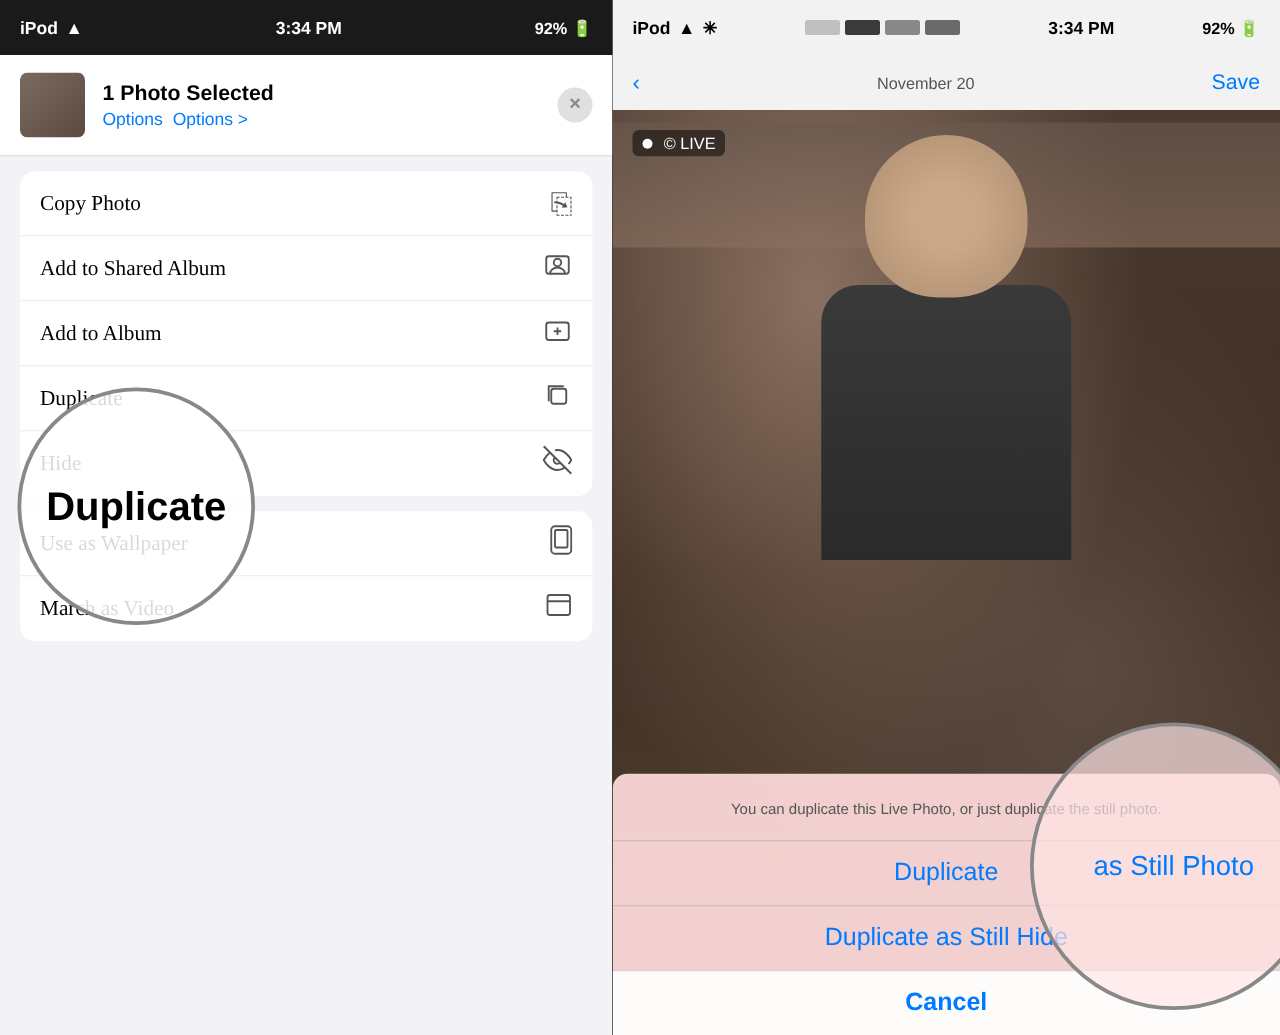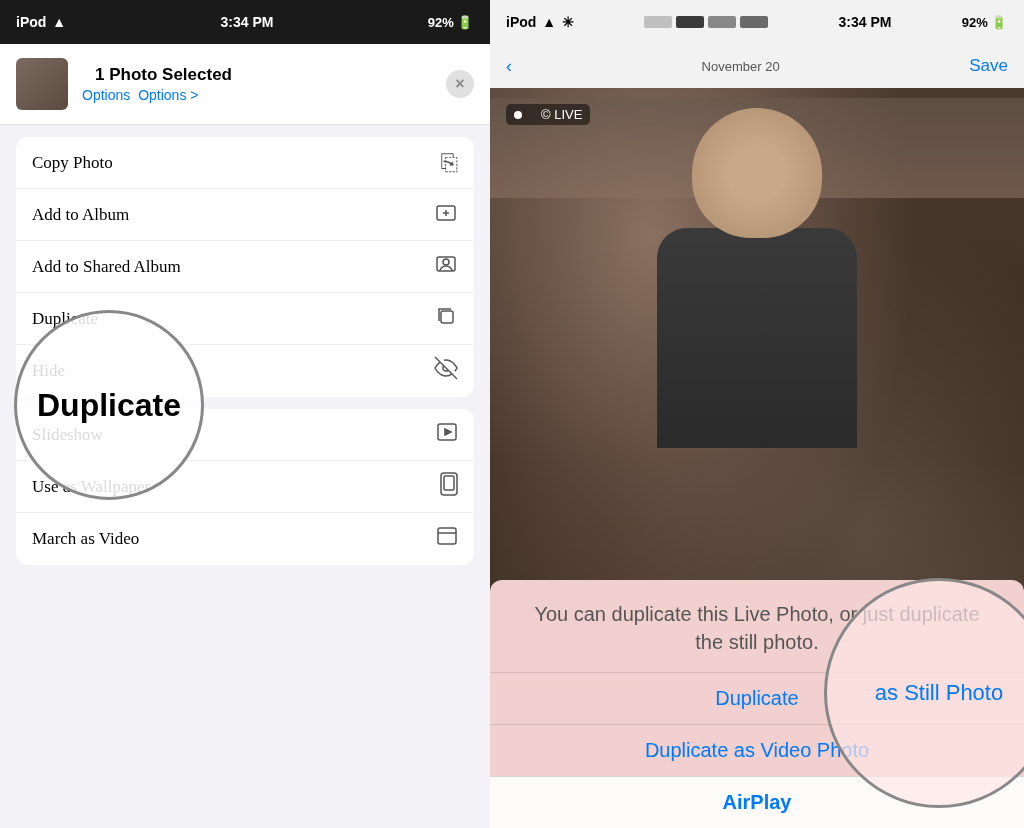--- a/index.html
+++ b/index.html
@@ -55,21 +55,21 @@
     }
     .share-thumb-inner {
       width: 100%;
       height: 100%;
       background: linear-gradient(135deg, #7a6a60 0%, #5a4a40 100%);
       display: flex;
       align-items: center;
       justify-content: center;
     }
     .share-info { flex: 1; }
-    .share-title { font-size: 17px; font-weight: 600; color: #000; margin-left: 13px; }
+    .share-title { font-size: 17px; font-weight: 600; color: #000; }
     .share-sub { font-size: 14px; color: #888; margin-top: 2px; }
     .share-sub span { color: #007aff; }
     .share-close {
       width: 28px;
       height: 28px;
       border-radius: 50%;
       background: #e0e0e0;
       display: flex;
       align-items: center;
       justify-content: center;
@@ -240,21 +240,21 @@
       position: absolute;
       top: 16px;
       left: 16px;
       background: rgba(0,0,0,0.5);
       color: #fff;
       font-size: 13px;
       padding: 3px 8px;
       border-radius: 5px;
       display: flex;
       align-items: center;
-      gap: 19px;
+      gap: 9px;
       z-index: 3;
     }
     .live-dot {
       width: 8px;
       height: 8px;
       border-radius: 50%;
       background: #fff;
     }
 
     
@@ -264,21 +264,21 @@
       left: 0;
       right: 0;
       background: rgba(255, 220, 220, 0.92);
       border-radius: 12px 12px 0 0;
       padding: 20px 0 0;
       z-index: 6;
     }
     .bottom-sheet-msg {
       text-align: center;
       color: #555;
-      font-size: 20px;
+      font-size: 12px;
       padding: 0 30px 16px;
       line-height: 1.4;
     }
     .bottom-sheet-btn {
       display: flex;
       align-items: center;
       justify-content: center;
       height: 52px;
       border-top: 1px solid rgba(0,0,0,0.1);
       color: #007aff;
@@ -350,41 +350,41 @@
   </div>
 
   <div class="menu-section">
 
     <div class="menu-item">
       <span class="menu-item-label">Copy Photo</span>
       <span class="menu-item-icon">⎘</span>
     </div>
 
     <div class="menu-item">
-      <span class="menu-item-label">Add to Album</span>
-      <span class="menu-item-icon">
-        <svg width="24" height="24" viewBox="0 0 24 24" fill="none" stroke="#555" stroke-width="1.5">
-          <rect x="3" y="6" width="18" height="14" rx="2"></rect>
-          <path d="M12 10v6M9 13h6"></path>
-        </svg>
-      </span>
-    </div>
-
-    <div class="menu-item">
       <span class="menu-item-label">Add to Shared Album</span>
       <span class="menu-item-icon">
         <svg width="24" height="24" viewBox="0 0 24 24" fill="none" stroke="#555" stroke-width="1.5">
           <rect x="3" y="5" width="18" height="14" rx="2"></rect>
           <circle cx="12" cy="10" r="3"></circle>
           <path d="M6 19c0-3 3-5 6-5s6 2 6 5"></path>
         </svg>
       </span>
     </div>
 
     <div class="menu-item">
+      <span class="menu-item-label">Add to Album</span>
+      <span class="menu-item-icon">
+        <svg width="24" height="24" viewBox="0 0 24 24" fill="none" stroke="#555" stroke-width="1.5">
+          <rect x="3" y="6" width="18" height="14" rx="2"></rect>
+          <path d="M12 10v6M9 13h6"></path>
+        </svg>
+      </span>
+    </div>
+
+    <div class="menu-item">
       <span class="menu-item-label">Duplicate</span>
       <span class="menu-item-icon">
         <svg width="24" height="24" viewBox="0 0 24 24" fill="none" stroke="#555" stroke-width="1.5">
           <rect x="7" y="7" width="12" height="12" rx="2"></rect>
           <path d="M5 17V5h12"></path>
         </svg>
       </span>
     </div>
 
     <div class="menu-item">
@@ -394,29 +394,20 @@
           <path d="M17.94 17.94A10.07 10.07 0 0 1 12 20c-7 0-11-8-11-8a18.45 18.45 0 0 1 5.06-5.94M9.9 4.24A9.12 9.12 0 0 1 12 4c7 0 11 8 11 8a18.5 18.5 0 0 1-2.16 3.19m-6.72-1.07a3 3 0 1 1-4.24-4.24"></path>
           <line x1="1" y1="1" x2="23" y2="23"></line>
         </svg>
       </span>
     </div>
 
   </div>
 
   <div class="menu-section" style="margin-top:12px;">
 
-    <div class="menu-item">
-      <span class="menu-item-label">Slideshow</span>
-      <span class="menu-item-icon">
-        <svg width="22" height="22" viewBox="0 0 22 22" fill="none" stroke="#555" stroke-width="1.5">
-          <rect x="2" y="3" width="18" height="16" rx="2"></rect>
-          <polygon points="9,8 15,11 9,14" fill="#555"></polygon>
-        </svg>
-      </span>
-    </div>
 
 
     <div class="menu-item">
       <span class="menu-item-label">Use as Wallpaper</span>
       <span class="menu-item-icon">
         <svg width="18" height="24" viewBox="0 0 18 24" fill="none" stroke="#555" stroke-width="1.5">
           <rect x="1" y="1" width="16" height="22" rx="3"></rect>
           <rect x="4" y="4" width="10" height="14" rx="1"></rect>
         </svg>
       </span>
@@ -485,25 +476,25 @@
     </div>
 
     <div class="bottom-sheet">
       <div class="bottom-sheet-msg">You can duplicate this Live Photo, or just duplicate the still photo.</div>
 
       <div class="bottom-sheet-btn">
         <span>Duplicate</span>
       </div>
 
       <div class="bottom-sheet-btn">
-        <span>Duplicate as Video Photo</span>
+        <span>Duplicate as Still Hide</span>
       </div>
 
       <div class="bottom-sheet-btn cancel" style="background: rgba(255,255,255,0.9); border-top:1px solid rgba(0,0,0,0.15);">
-        <span>AirPlay</span>
+        <span>Cancel</span>
       </div>
     </div>
 
     <div class="circle-overlay-right">
       <span class="partial-text">as Still Photo</span>
     </div>
 
   </div>
 
 </div>

